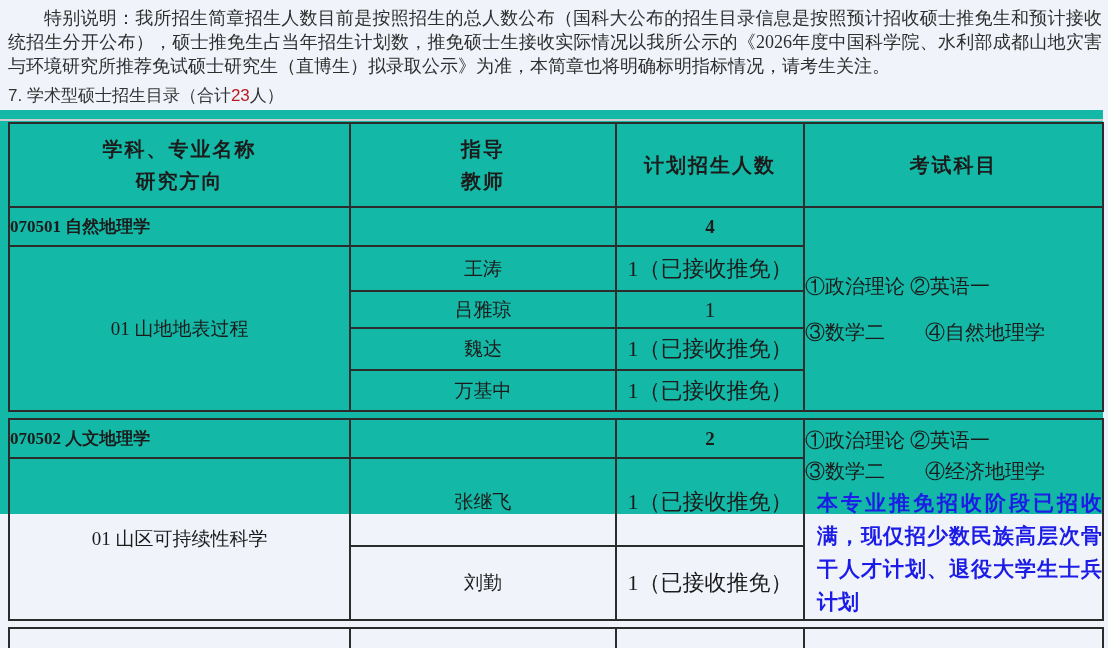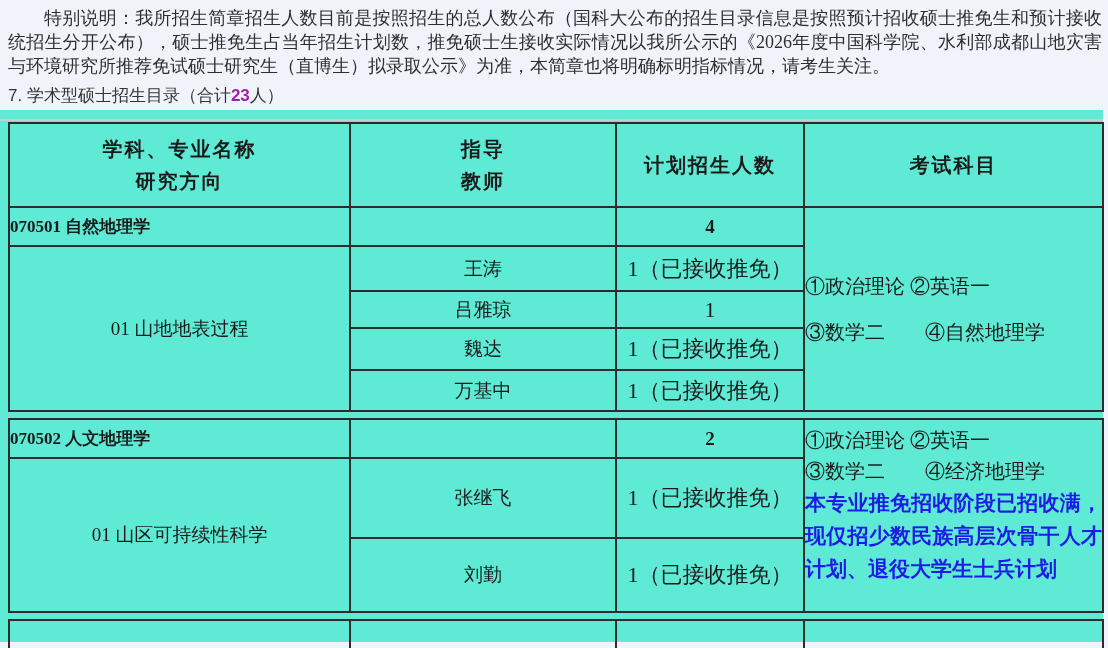--- a/index.html
+++ b/index.html
@@ -11,24 +11,24 @@
   .notice{
     position:absolute;top:6px;left:8px;width:1094px;margin:0;
     font-size:18px;line-height:24px;font-weight:normal;color:#2e2e2e;
     text-indent:2em;text-align:justify;
   }
   .sec-title{
     position:absolute;top:84px;left:8px;
     font-family:"Liberation Sans","DejaVu Sans",sans-serif;
     font-size:17px;color:#333;white-space:nowrap;
   }
-  .sec-title .red{color:#a21caf;font-weight:bold;}
+  .sec-title .red{color:#b91c1c;}
   .panel{
-    position:absolute;top:110px;left:0;width:1103px;height:532px;
-    background:#5eead4;
+    position:absolute;top:110px;left:0;width:1103px;height:404px;
+    background:#14b8a6;
   }
   .panel-line{
     position:absolute;top:9px;left:0;width:100%;height:2px;background:#cccccc;
   }
   .tables{position:absolute;left:8px;top:12px;}
   table.t{
     border-collapse:collapse;table-layout:fixed;width:1094px;
     color:#1b1b1b;margin:0 0 6px 0;
   }
   table.t td, table.t th{
@@ -37,21 +37,21 @@
   th{font-weight:bold;font-size:20px;letter-spacing:2px;text-align:center;line-height:32px;}
   td.code{font-weight:bold;font-size:17px;text-align:left;padding-left:4px;}
   td.dir{font-size:19px;text-align:center;}
   td.name{font-size:19px;text-align:center;}
   td.num{font-size:22px;text-align:center;}
   td.num.bold{font-weight:bold;font-size:19px;}
   td.exam{font-size:20px;text-align:left;padding-left:9px;padding-right:4px;}
   td.exam.mid div{line-height:46px;}
   td.exam.top{vertical-align:top;padding-top:5px;}
   td.exam.top .exline{line-height:31px;}
-  .note{color:#1c1ce6;font-weight:bold;font-size:21px;line-height:33px;text-align:justify;}
+  .note{color:#1c1ce6;font-weight:bold;font-size:21px;line-height:33px;text-align:justify;padding-left:12px;}
 </style>
 </head>
 <body>
 
 <div>
 
   <p class="notice">
     <span>特别说明：我所招生简章招生人数目前是按照招生的总人数公布（国科大公布的招生目录信息是按照预计招收硕士推免生和预计接收统招生分开公布），硕士推免生占当年招生计划数，推免硕士生接收实际情况以我所公示的《2026年度中国科学院、水利部成都山地灾害与环境研究所推荐免试硕士研究生（直博生）拟录取公示》为准，本简章也将明确标明指标情况，请考生关注。</span>
   </p>
 

